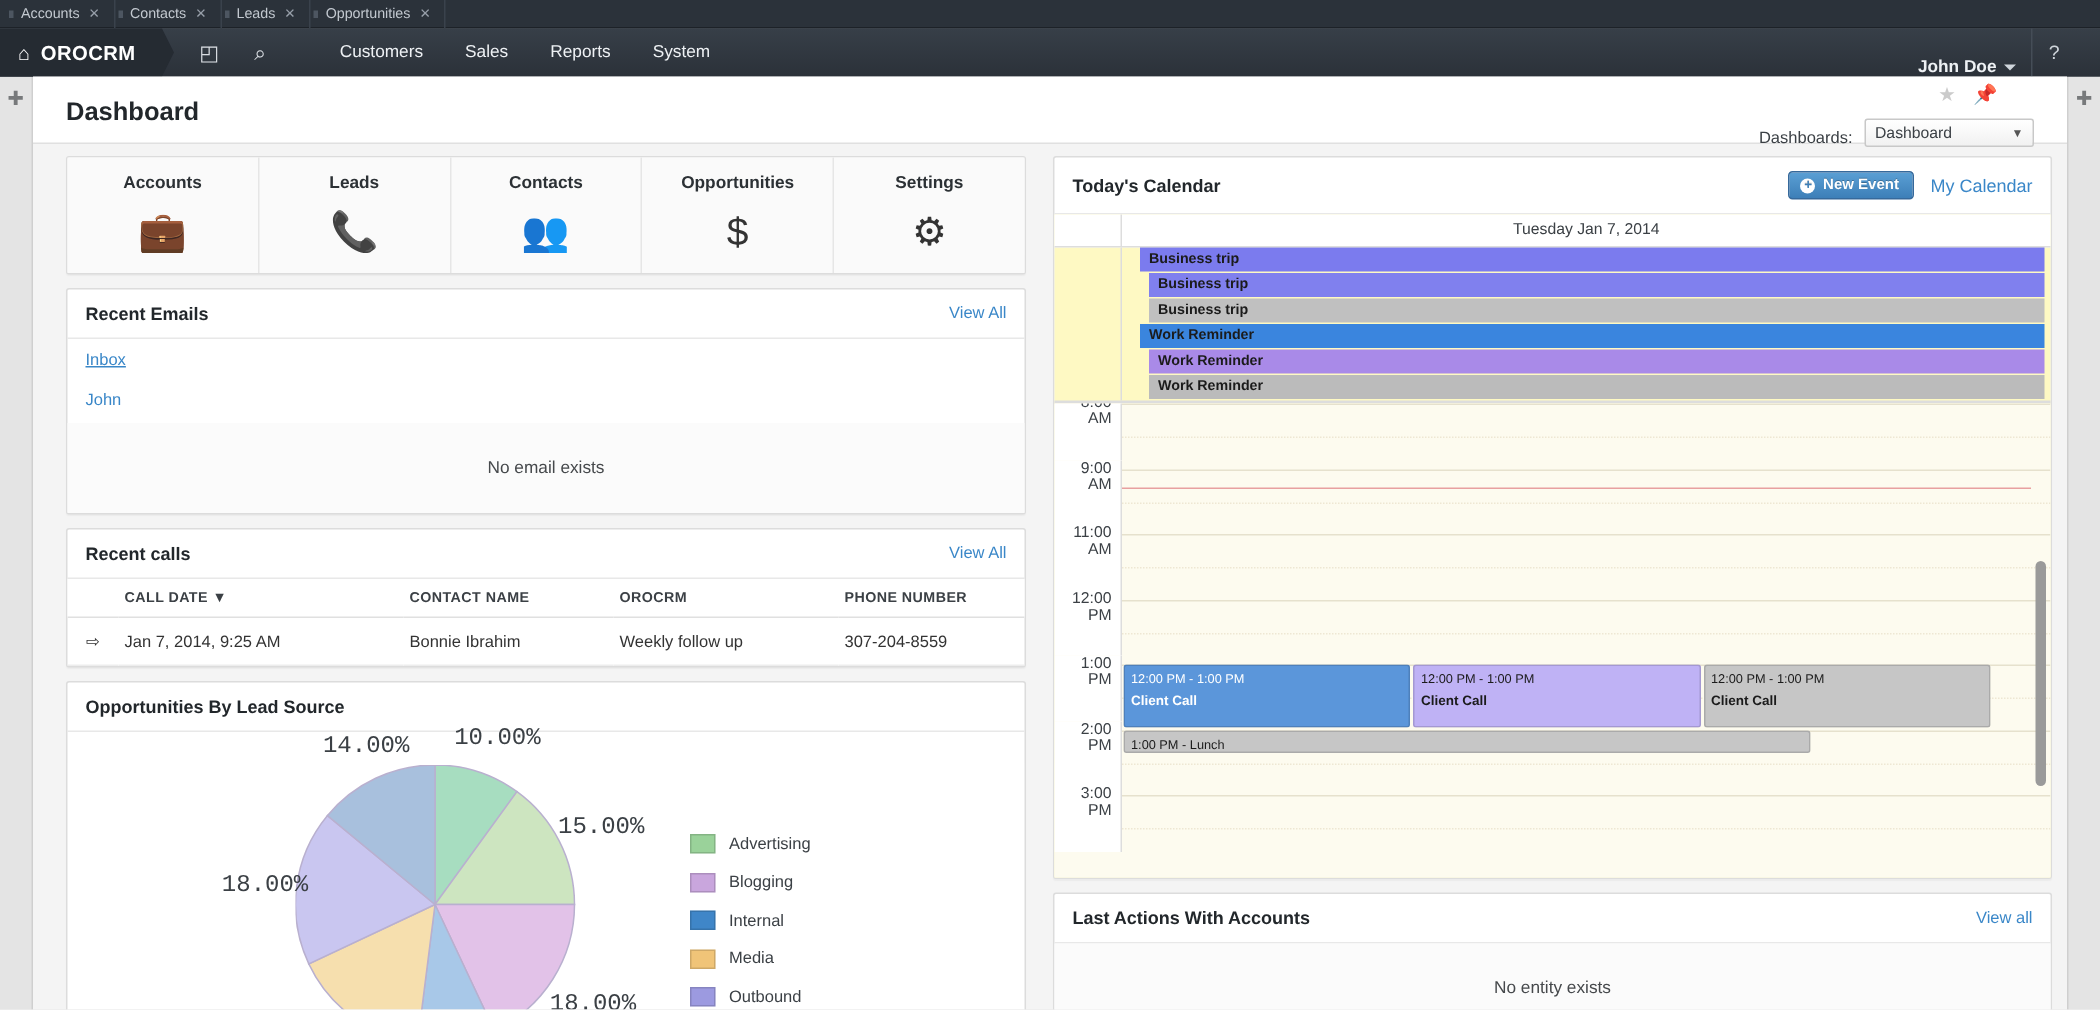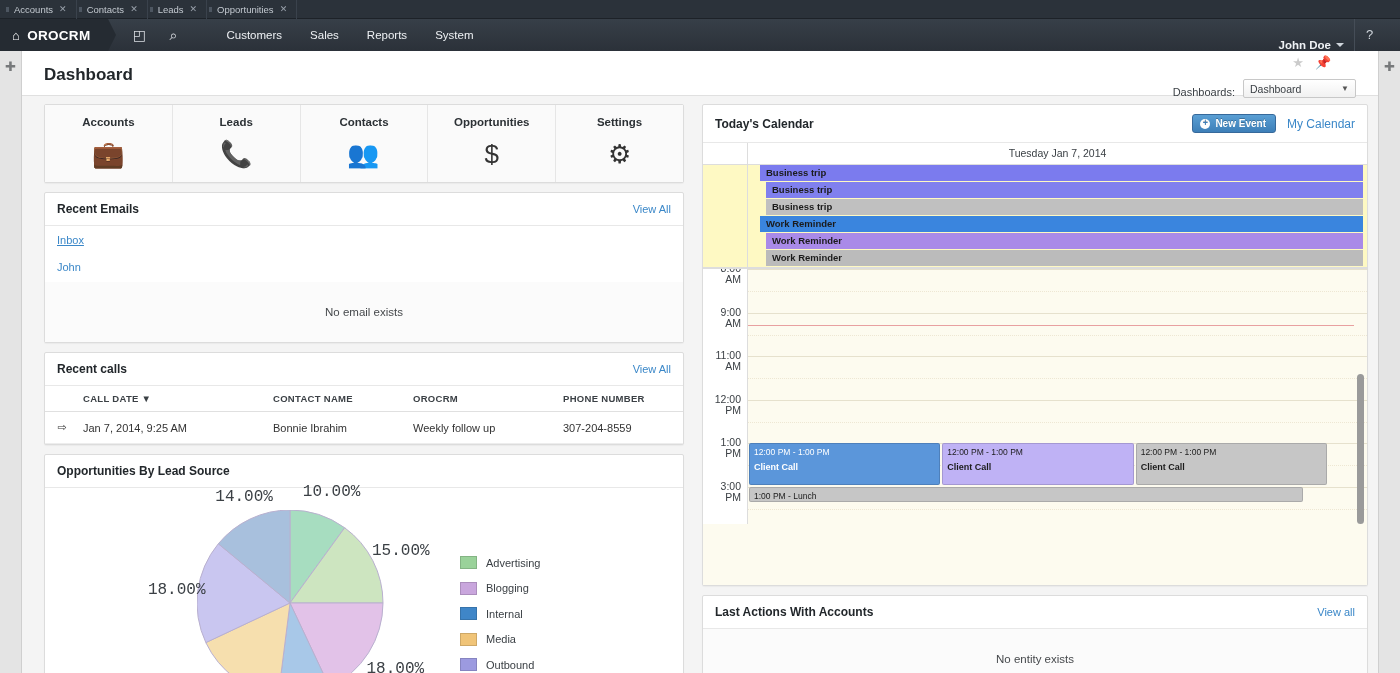--- a/index.html
+++ b/index.html
@@ -464,38 +464,42 @@
      </div>
                 <div class="gridrow">
        <div class="gr-time">12:00 PM</div>
        <div class="gr-cell"></div>
      </div>
                 <div class="gridrow">
        <div class="gr-time">1:00 PM</div>
        <div class="gr-cell"></div>
      </div>
                 <div class="gridrow">
+       <div class="gr-time">2:00 PM</div>
+       <div class="gr-cell"></div>
+     </div>
+                <div class="gridrow">
        <div class="gr-time">3:00 PM</div>
        <div class="gr-cell"></div>
      </div>
               <div class="nowline" style="top:56px"></div>
               <div class="cal-vscroll"></div>
             <div class="ev" style="left:46px;top:174px;width:191.33333333333334px;height:41.5px;background:#5b96da;color:#ffffff">
       <div class="et">12:00 PM - 1:00 PM</div>
       <div class="en">Client Call</div>
     </div>
                 <div class="ev" style="left:239.33333333333334px;top:174px;width:191.33333333333334px;height:41.5px;background:#bfb2f5;color:#1b1b1b">
       <div class="et">12:00 PM - 1:00 PM</div>
       <div class="en">Client Call</div>
     </div>
                 <div class="ev" style="left:432.6666666666667px;top:174px;width:191.33333333333334px;height:41.5px;background:#c6c6c6;color:#1b1b1b">
       <div class="et">12:00 PM - 1:00 PM</div>
       <div class="en">Client Call</div>
     </div>
-                <div class="ev" style="left:46px;top:217.5px;width:554px;height:15.400000000000016px;background:#c6c6c6;color:#1b1b1b">
+                <div class="ev" style="left:46px;top:217.5px;width:458px;height:15.400000000000016px;background:#c6c6c6;color:#1b1b1b">
       <div class="et">1:00 PM - Lunch</div>
 
     </div>
               </div>
           </div>
         </div>
 
         <div class="widget">
           <div class="w-head">
             <span>Last Actions With Accounts</span>

